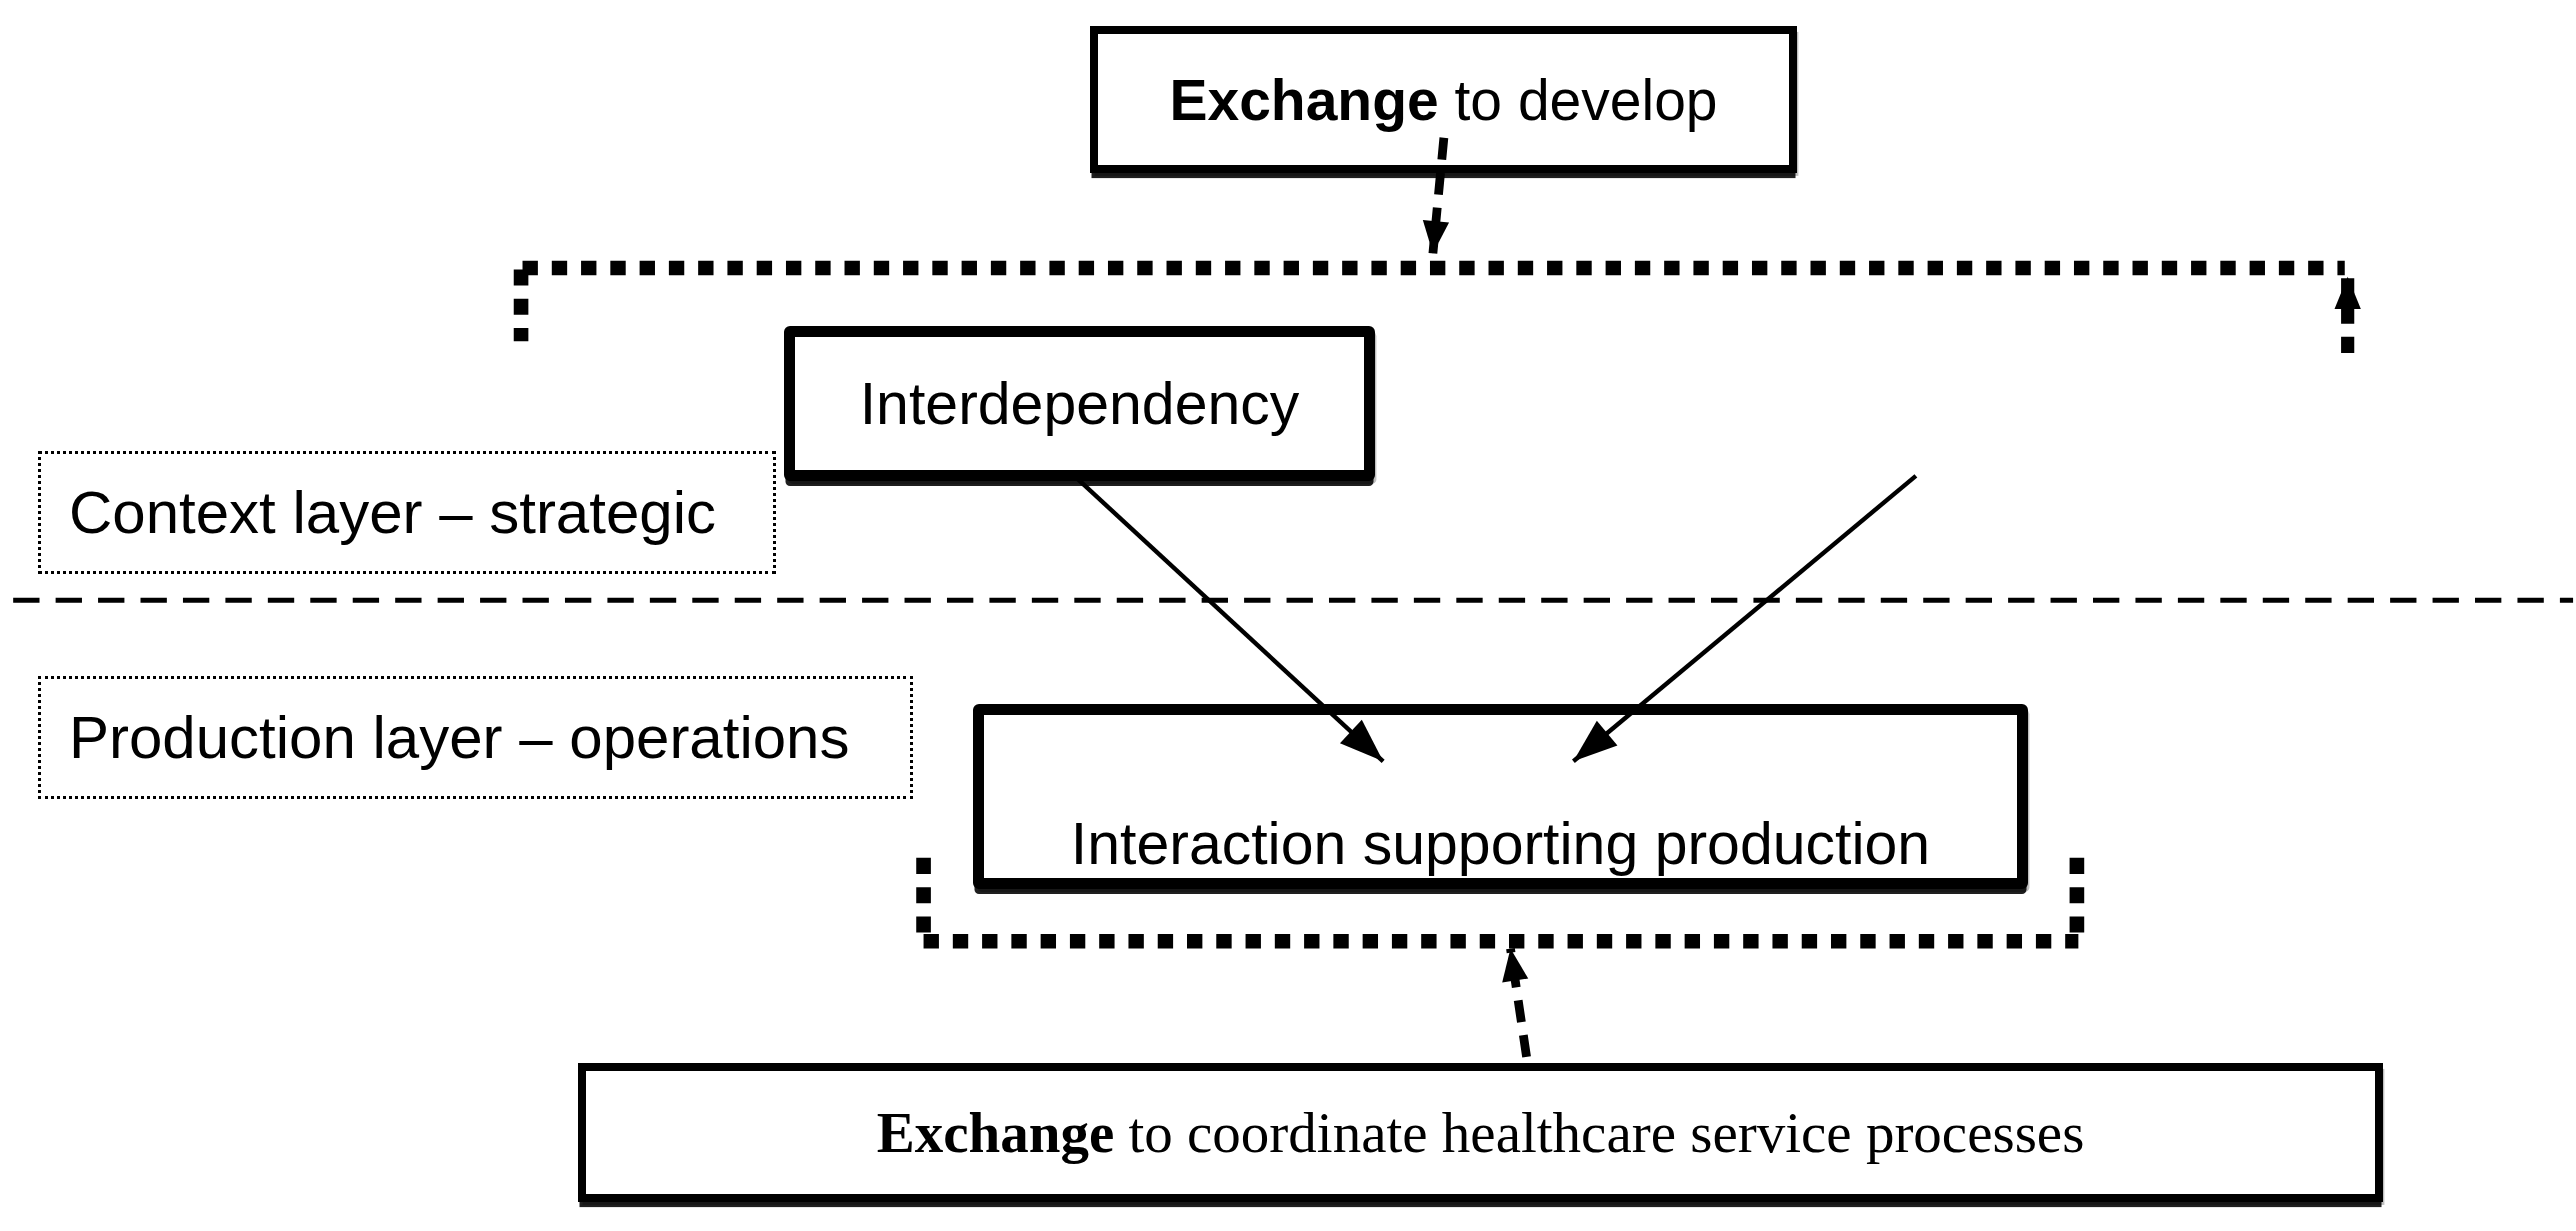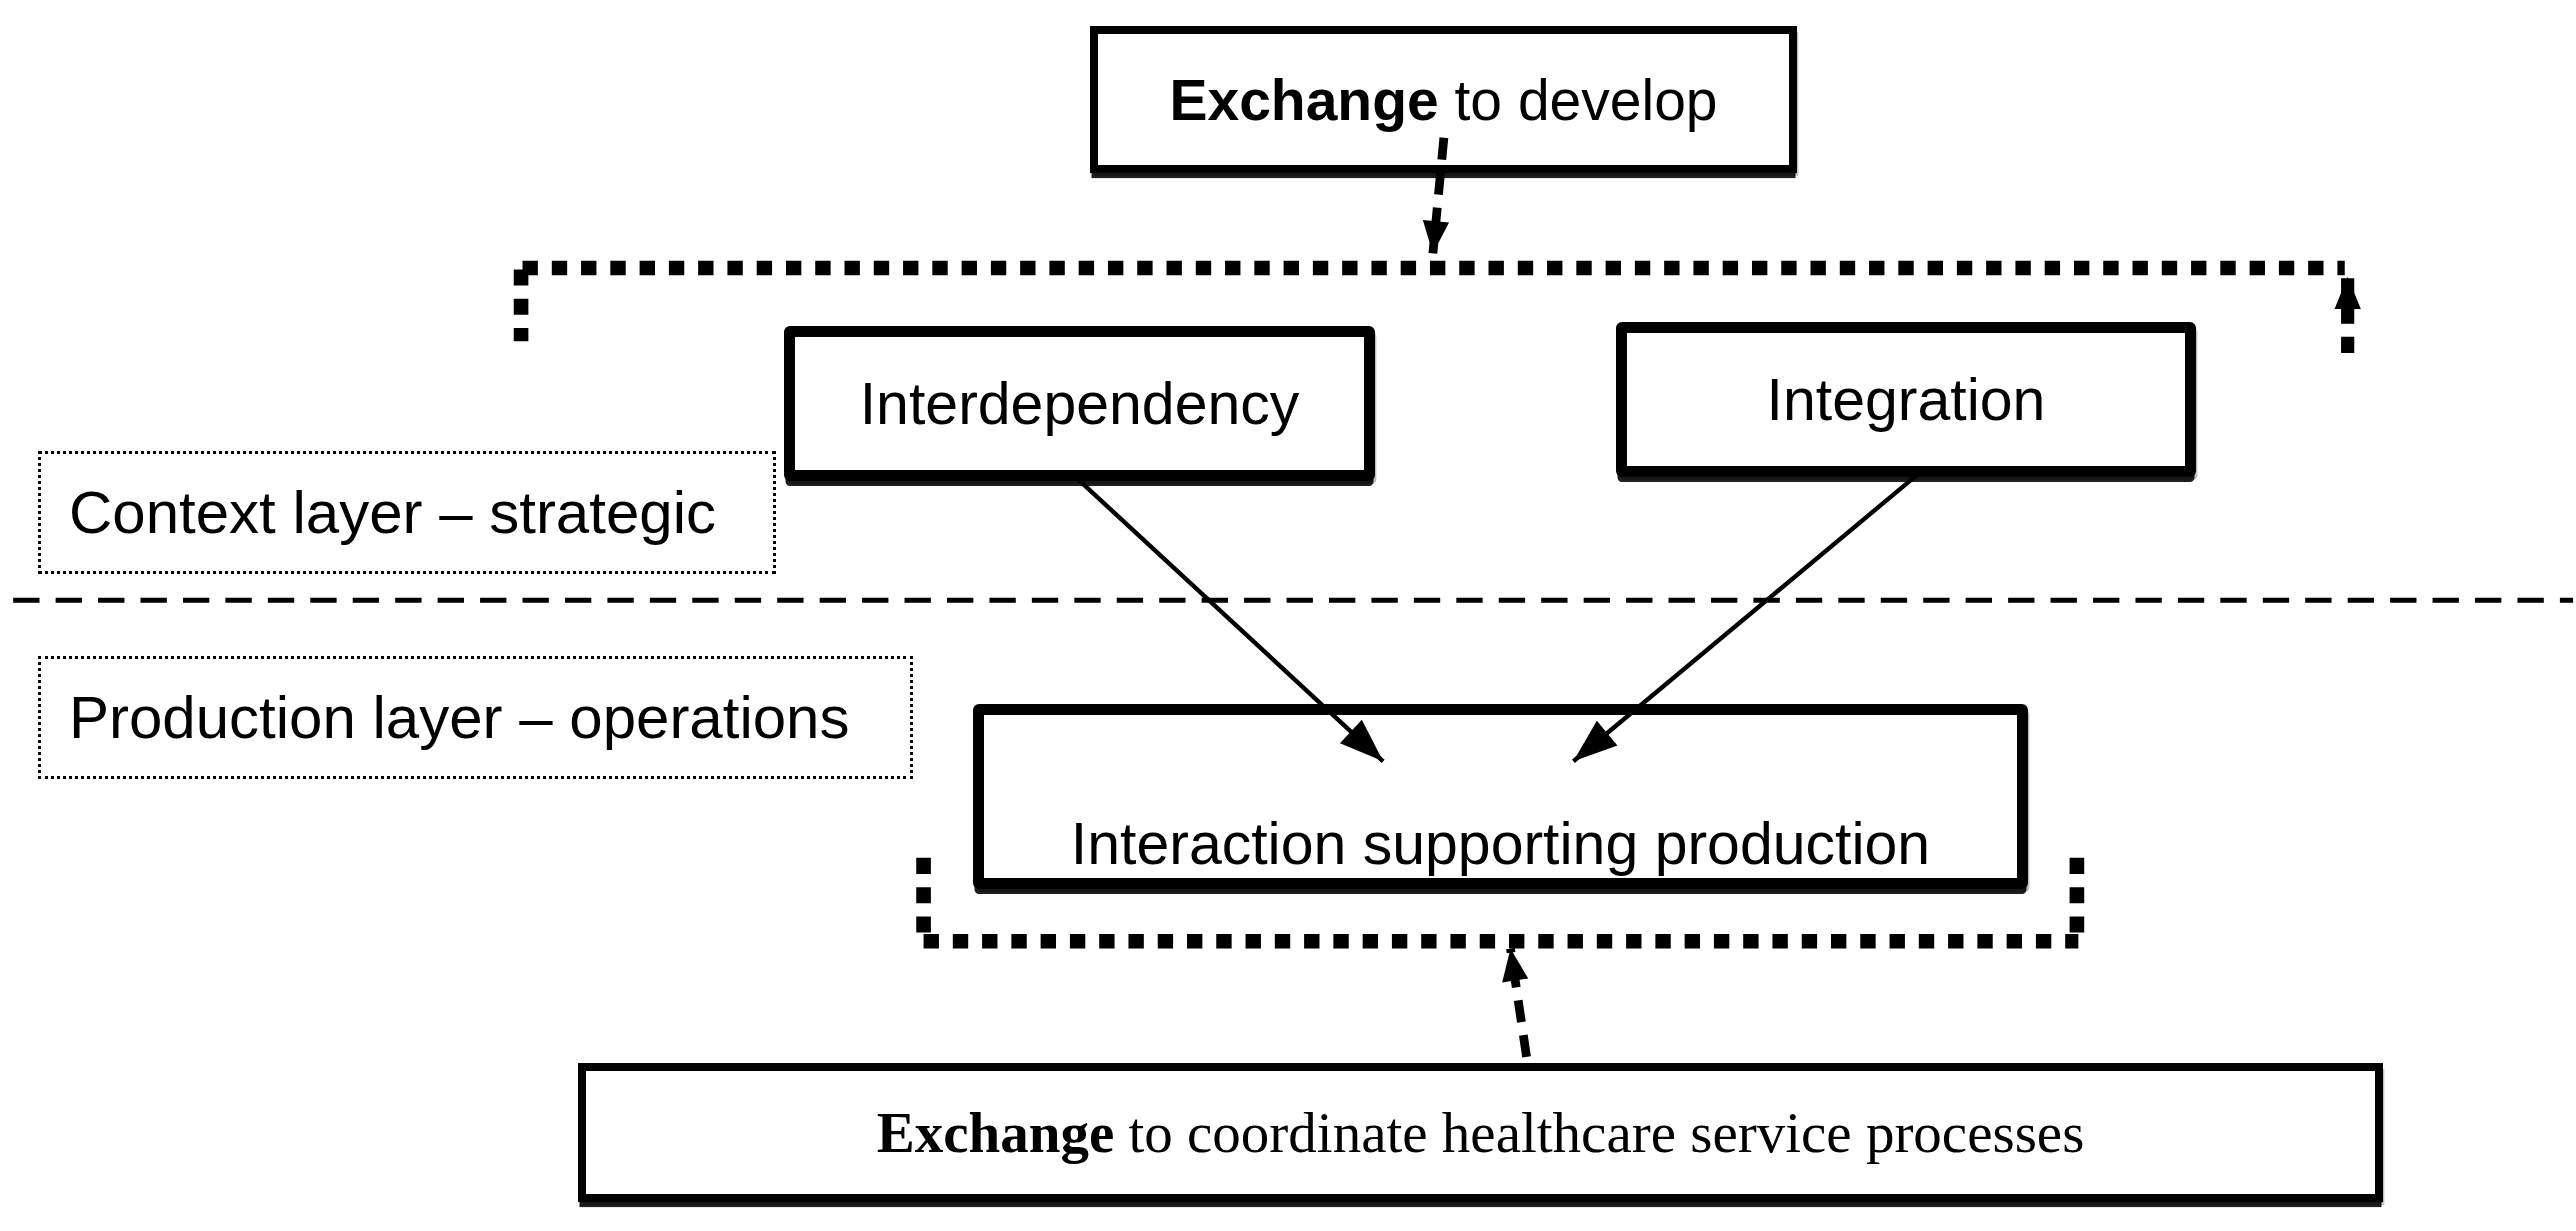--- a/index.html
+++ b/index.html
@@ -42,21 +42,21 @@
     white-space: nowrap;
     text-align: right;
   }
   .bold { font-weight: bold; }
   #top-box        { left: 1090px; top: 26px;   width: 707px;  height: 147px; }
   #interdep-box   { left: 784px; top: 326px;  width: 591px;  height: 155px; }
   #integration-box{ left: 1616px; top: 322px;  width: 580px;  height: 155px; }
   #interaction-box{ left: 973px; top: 704px;  width: 1055px; height: 185px; align-items: flex-end; }
   #bottom-box     { left: 578px;  top: 1063px; width: 1805px; height: 139px; font-family: Liberation Serif, serif; }
   #context-label    { left: 38px; top: 451px; width: 738px; height: 123px; }
-  #production-label { left: 38px; top: 656px; width: 875px; height: 123px; }
+  #production-label { left: 38px; top: 676px; width: 875px; height: 123px; }
   #connector-svg {
     position: absolute;
     left: 0; top: 0;
     width: 2576px;
     height: 1232px;
     pointer-events: none;
   }
   #connector-svg line { stroke: #000000; fill: none; }
   #connector-svg marker path { fill: #000000; stroke: none; }
 </style>
@@ -66,23 +66,20 @@
 <div id="canvas">
 
   <div class="box" id="top-box">
     <span><span class="bold">Exchange</span><span> to develop</span></span>
   </div>
 
   <div class="box rounded" id="interdep-box">
     <span>Interdependency</span>
   </div>
 
-  <div class="box rounded" id="integration-box">
-    <span>Integration</span>
-  </div>
 
   <div class="box rounded" id="interaction-box">
     <span>Interaction supporting production</span>
   </div>
 
   <div class="box" id="bottom-box">
     <span><span class="bold">Exchange</span><span> to coordinate healthcare service processes</span></span>
   </div>
 
   <div class="label-box" id="context-label">

